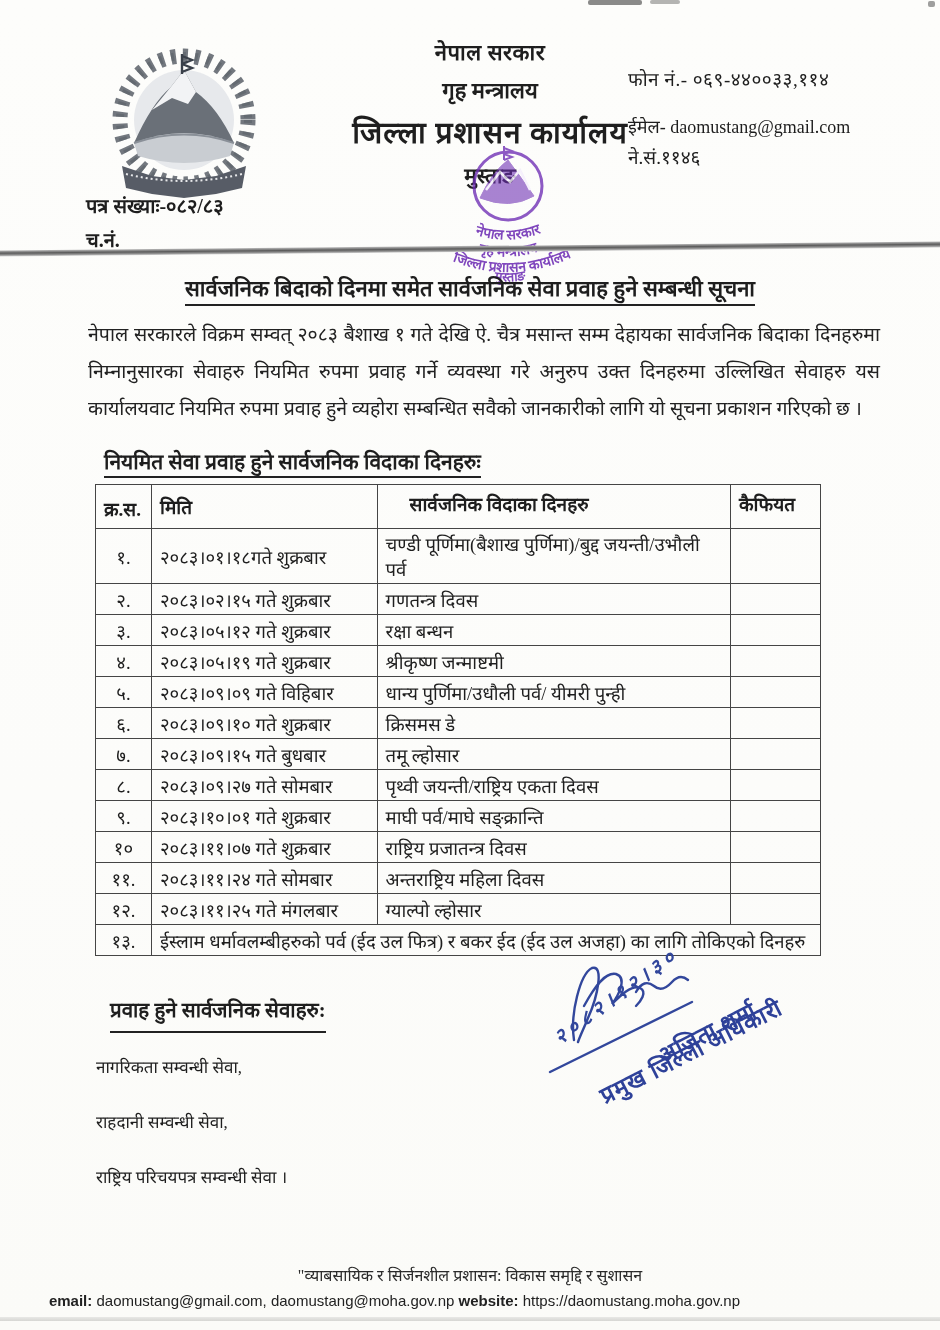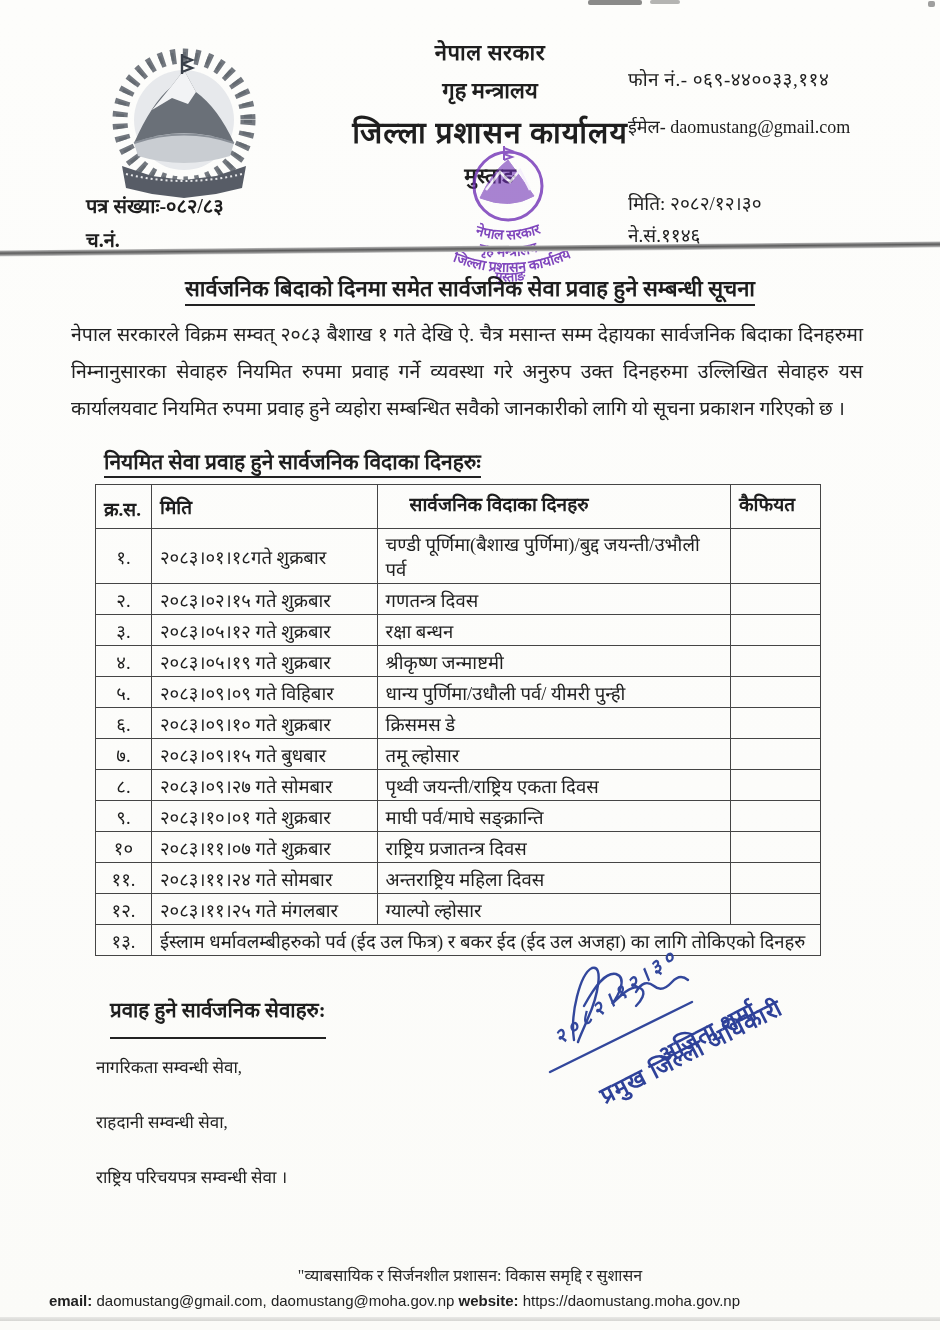--- a/index.html
+++ b/index.html
@@ -26,38 +26,38 @@
 
   .stamp { position:absolute; left:420px; top:138px; opacity:.88; pointer-events:none; }
 
   .divider { position:absolute; left:-6px; top:246px; width:952px; height:6px;
              background:linear-gradient(180deg,#b9b9b9 0%, #5c5c5c 45%, #8f8f8f 75%, #d5d5d5 100%);
              transform:rotate(-0.55deg); }
 
   .doc-title { position:absolute; left:0; top:272px; width:940px; text-align:center; }
   .doc-title span { font-size:22px; font-weight:bold; border-bottom:2px solid #222; padding-bottom:3px; }
 
-  .body-par { position:absolute; left:71px; top:316px; width:792px; font-size:19.5px; line-height:1.9; text-align:justify; color:#222; }
+  .body-par { position:absolute; left:88px; top:316px; width:792px; font-size:19.5px; line-height:1.9; text-align:justify; color:#222; }
 
   .sec-head { position:absolute; left:104px; top:447px; font-size:21px; font-weight:bold; }
   .sec-head span { border-bottom:2px solid #222; padding-bottom:2px; }
 
   table.holidays { position:absolute; left:95px; top:484px; border-collapse:collapse; width:726px; }
   table.holidays th, table.holidays td { border:1.6px solid #454545; font-size:18.5px; padding:2px 8px; }
   table.holidays th { font-weight:bold; text-align:left; height:44px; vertical-align:middle; font-size:19px; }
   table.holidays th.c-sn { width:56px; vertical-align:bottom; padding-bottom:6px;}
   table.holidays th.c-date { width:226px; }
   table.holidays th.c-hol { width:354px; vertical-align:top; padding-top:6px;padding-left:32px;}
   table.holidays th.c-rem { width:90px; vertical-align:top; padding-top:6px;}
   table.holidays td { height:31px; vertical-align:middle; }
   table.holidays td.sn { text-align:center; padding:2px 2px; }
 
   .services { position:absolute; left:110px; top:995px; }
   .services .s-head { font-size:20.5px; font-weight:bold; }
-  .services .s-head span { border-bottom:2px solid #222; padding-bottom:16px; }
+  .services .s-head span { border-bottom:2px solid #222; padding-bottom:10px; }
   .services .s-item { font-size:17px; margin-top:32px; margin-left:-14px; }
 
   .sig-svg { position:absolute; left:540px; top:944px; }
   .sig-date { position:absolute; left:548px; top:1028px; transform:rotate(-36deg); transform-origin:left top;
               color:#32479c; font-size:20px; font-style:italic; letter-spacing:5px; font-weight:bold; }
   .sig-name { position:absolute; left:652px; top:1042px; transform:rotate(-27deg); transform-origin:left top;
               color:#2e4199; font-size:23px; font-weight:bold; letter-spacing:1px; }
   .sig-title { position:absolute; left:594px; top:1082px; transform:rotate(-27deg); transform-origin:left top;
               color:#2e4199; font-size:23px; font-weight:bold; letter-spacing:1px; }
 
@@ -97,21 +97,20 @@
   <div class="hdr-center">
     <div class="hdr-gov">नेपाल सरकार</div>
     <div class="hdr-min">गृह मन्त्रालय</div>
     <div class="hdr-off">जिल्ला प्रशासन कार्यालय</div>
     <div class="hdr-dist">मुस्ताङ</div>
   </div>
 
   <div class="hdr-right">
     <div class="phone">फोन नं.- ०६९-४४००३३,११४</div>
     <div class="email">ईमेल-  daomustang@gmail.com</div>
-    <div class="date">मिति: २०८२/१२।३०</div>
     <div class="ns">ने.सं.११४६</div>
   </div>
 
   <div class="letterno">पत्र संख्याः-०८२/८३</div>
   <div class="chno">च.नं.</div>
 
   <svg class="stamp" width="185" height="150" viewBox="0 0 185 150">
     <g stroke="#6f2fb5" fill="none" opacity="0.9">
       <circle cx="88" cy="48" r="34" stroke-width="3"></circle>
       <path d="M60,60 Q72,34 88,22 Q100,38 114,58 Q90,72 60,60 Z" fill="#6f2fb5" opacity="0.75"></path>

